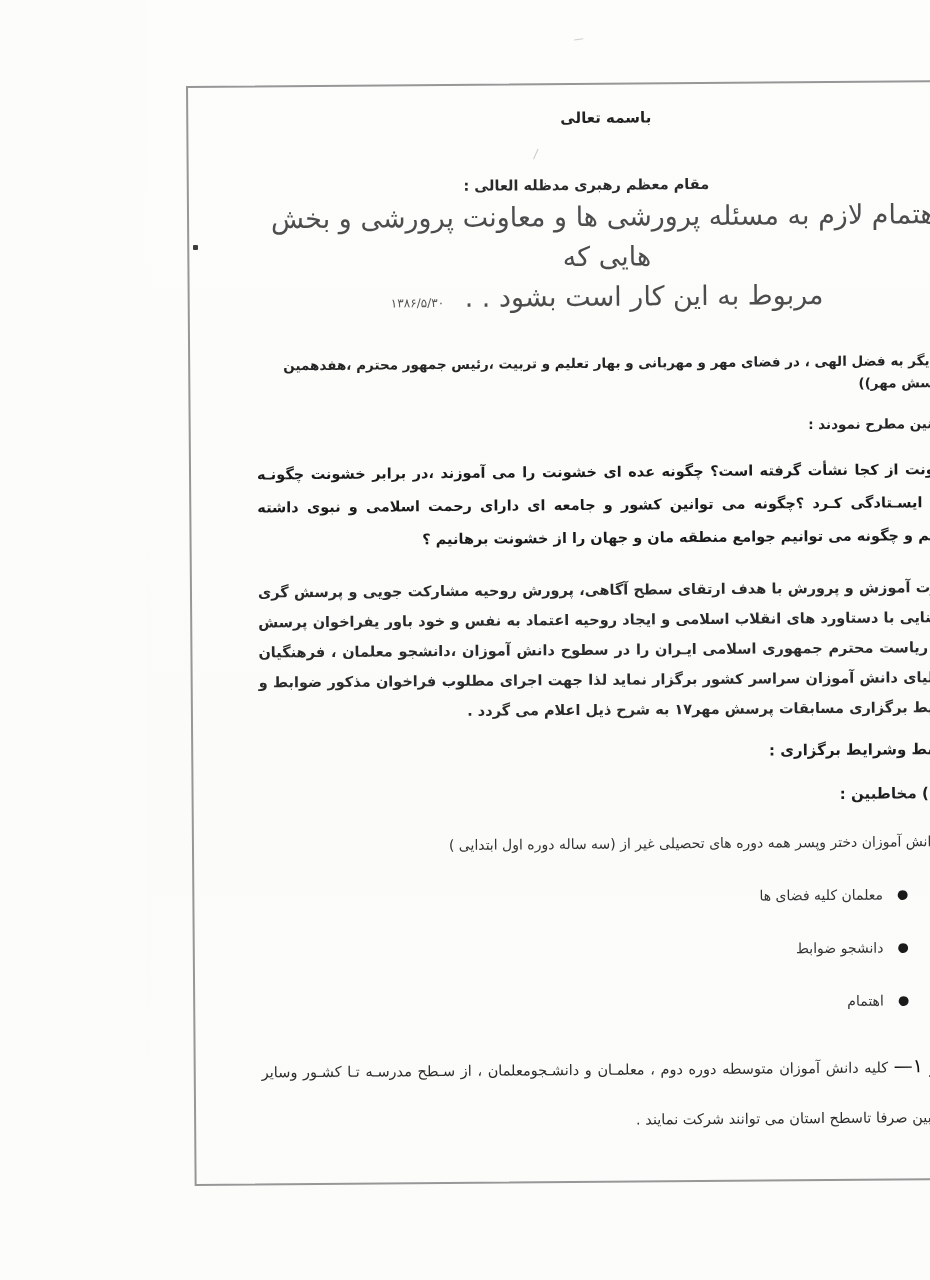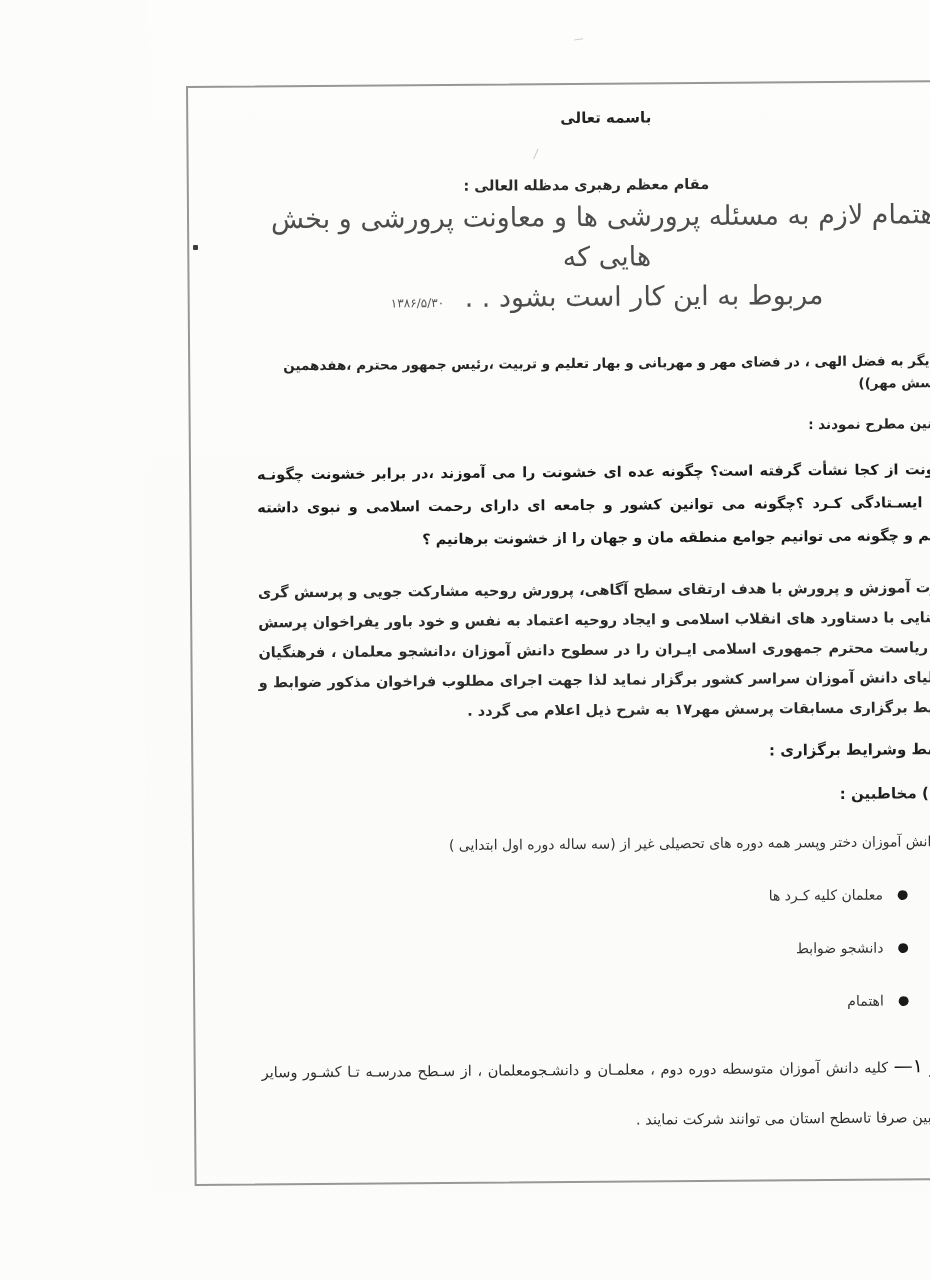--- a/index.html
+++ b/index.html
@@ -201,21 +201,21 @@
 
       <div class="subsection-heading">الف ) مخاطبین :</div>
 
       <ul class="audience-list">
         <li>
           <span class="bullet">●</span>
           <span>دانش آموزان دختر وپسر همه دوره های تحصیلی غیر از (سه ساله دوره اول ابتدایی )</span>
         </li>
         <li class="indent">
           <span class="bullet">●</span>
-          <span>معلمان کلیه کـرد ها</span>
+          <span>معلمان کلیه فضای ها</span>
         </li>
         <li class="indent">
           <span class="bullet">●</span>
           <span>دانشجو ضوابط</span>
         </li>
         <li class="indent">
           <span class="bullet">●</span>
           <span>اهتمام</span>
         </li>
       </ul>

